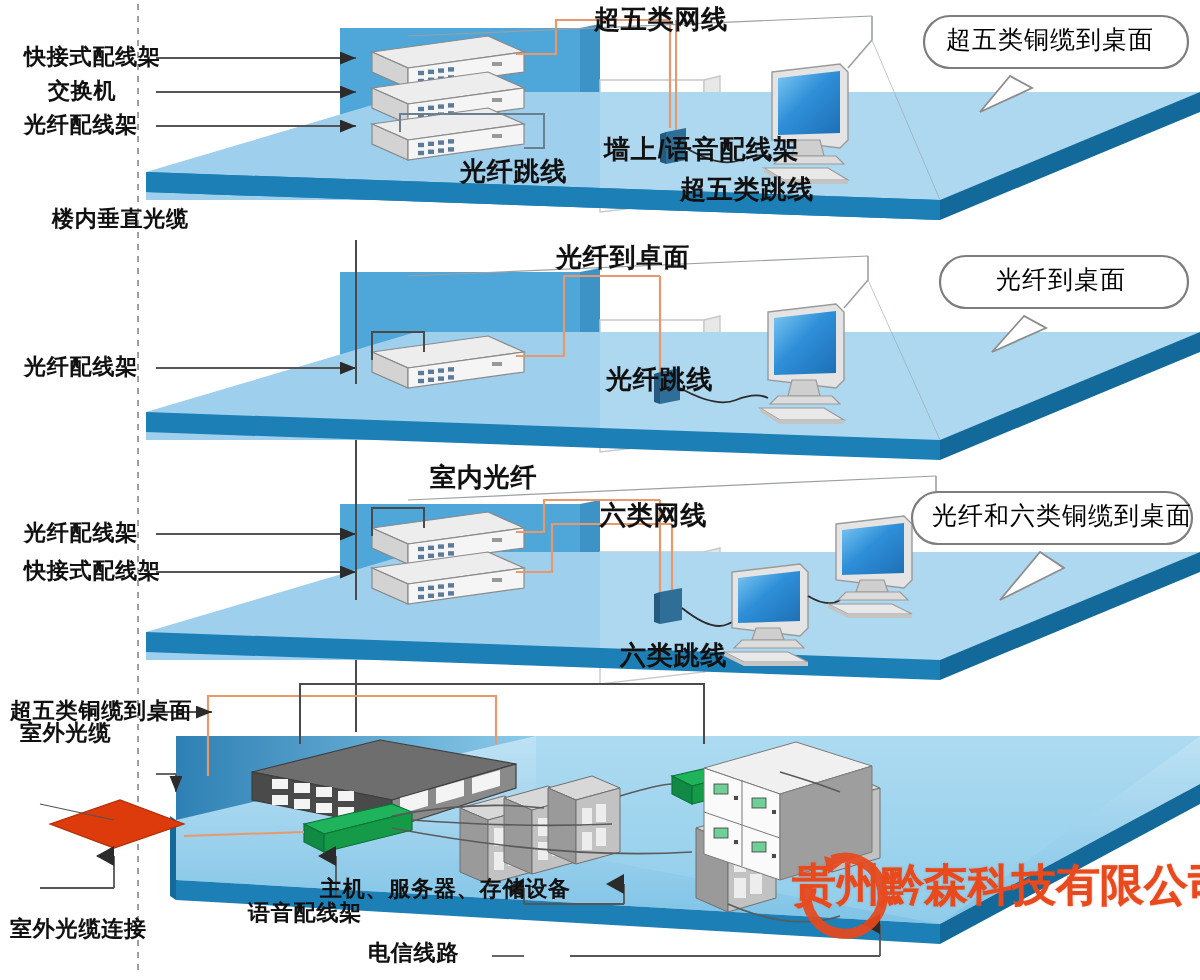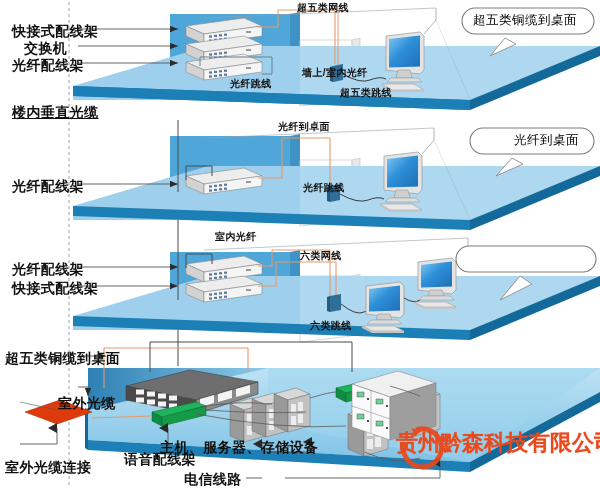--- a/index.html
+++ b/index.html
@@ -2,23 +2,23 @@
 <html lang="zh"><head>
 <meta charset="utf-8">
 <title>综合布线系统拓扑图</title>
 <style>
   html,body{margin:0;padding:0;background:#ffffff;}
   body{width:600px;height:490px;overflow:hidden;
        font-family:"Liberation Sans","DejaVu Sans",sans-serif;}
   #stage{position:relative;width:600px;height:490px;background:#ffffff;}
   #stage svg{position:absolute;left:0;top:0;}
 
-  .lbl{position:absolute;font-size:14px;color:#111;white-space:nowrap;
+  .lbl{position:absolute;font-size:11px;color:#111;white-space:nowrap;
        letter-spacing:.4px;font-weight:700;line-height:1;}
-  .lbl-sm{font-size:10px;font-weight:700;}
+  .lbl-sm{font-size:13px;font-weight:700;}
   .callout-txt{position:absolute;font-size:12.5px;font-weight:400;color:#000000;
        white-space:nowrap;letter-spacing:.5px;line-height:1;}
   .wm{position:absolute;font-size:22px;font-weight:700;color:#E8491D;
       white-space:nowrap;letter-spacing:0px;line-height:1;
       text-shadow:0 0 1px rgba(232,73,29,.5);}
 </style>
 </head>
 <body>
 
 <div id="stage">
@@ -476,39 +476,40 @@
     <path d="M404,443 a19,19 0 1,0 12,-13" fill="none" stroke="#E8491D" stroke-width="5"></path>
     <path d="M412,428 L422,431 L414,437 z" fill="#E8491D"></path>
   </g>
 </svg>
 
 <div class="lbl" style="left:12px;  top:24px;">快接式配线架</div>
 <div class="lbl" style="left:24px;  top:41px;">交换机</div>
 <div class="lbl" style="left:12px;  top:58px;">光纤配线架</div>
 <div class="lbl lbl-sm" style="left:297px; top:3px;">超五类网线</div>
 <div class="lbl lbl-sm" style="left:230px; top:79px;">光纤跳线</div>
-<div class="lbl lbl-sm" style="left:302px; top:68px;">墙上/室内光纤</div>
+<div class="lbl lbl-sm" style="left:302px; top:68px;">墙上/语音配线架</div>
 <div class="lbl lbl-sm" style="left:340px; top:88px;">超五类跳线</div>
 <div class="callout-txt" style="left:473px; top:14px;">超五类铜缆到桌面</div>
 
-<div class="lbl" style="left:12px; top:105px;text-decoration:underline;">楼内垂直光缆</div>
+<div class="lbl" style="left:26px; top:105px;">楼内垂直光缆</div>
 
 <div class="lbl" style="left:12px;  top:179px;">光纤配线架</div>
 <div class="lbl lbl-sm" style="left:278px; top:122px;">光纤到卓面</div>
 <div class="lbl lbl-sm" style="left:303px; top:183px;">光纤跳线</div>
-<div class="callout-txt" style="left:514px; top:134px;">光纤到桌面</div>
+<div class="callout-txt" style="left:498px; top:134px;">光纤到桌面</div>
 
 <div class="lbl" style="left:12px;  top:262px;">光纤配线架</div>
 <div class="lbl" style="left:12px;  top:281px;">快接式配线架</div>
 <div class="lbl lbl-sm" style="left:215px; top:232px;">室内光纤</div>
 <div class="lbl lbl-sm" style="left:300px; top:251px;">六类网线</div>
 <div class="lbl lbl-sm" style="left:310px; top:321px;">六类跳线</div>
+<div class="callout-txt" style="left:466px; top:252px;">光纤和六类铜缆到桌面</div>
 
 <div class="lbl" style="left:5px;   top:351px;">超五类铜缆到桌面</div>
-<div class="lbl" style="left:10px;  top:396px;margin-left:48px;">室外光缆</div>
+<div class="lbl" style="left:10px;  top:362px;">室外光缆</div>
 <div class="lbl" style="left:5px;   top:460px;">室外光缆连接</div>
 <div class="lbl" style="left:104px; top:452px;margin-left:20px;">语音配线架</div>
 <div class="lbl" style="left:160px; top:440px;">主机、服务器、存储设备</div>
 <div class="lbl" style="left:184px; top:472px;">电信线路</div>
 
 <div class="wm" style="left:396px; top:432px;">贵州黔森科技有限公司</div>
 
 </div>
 
 </body></html>

